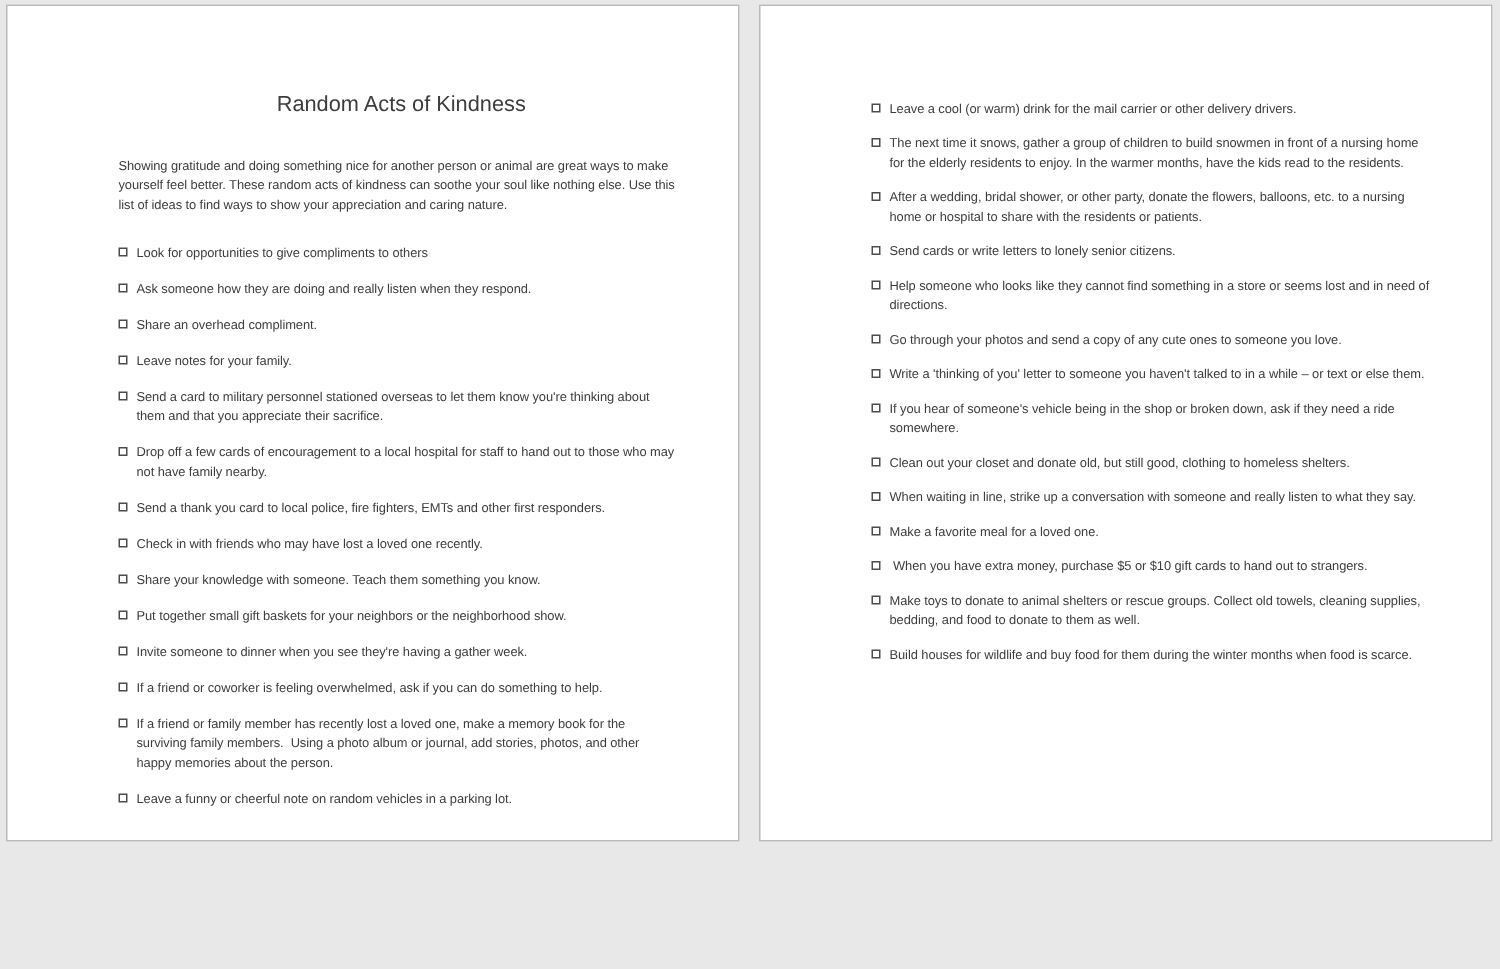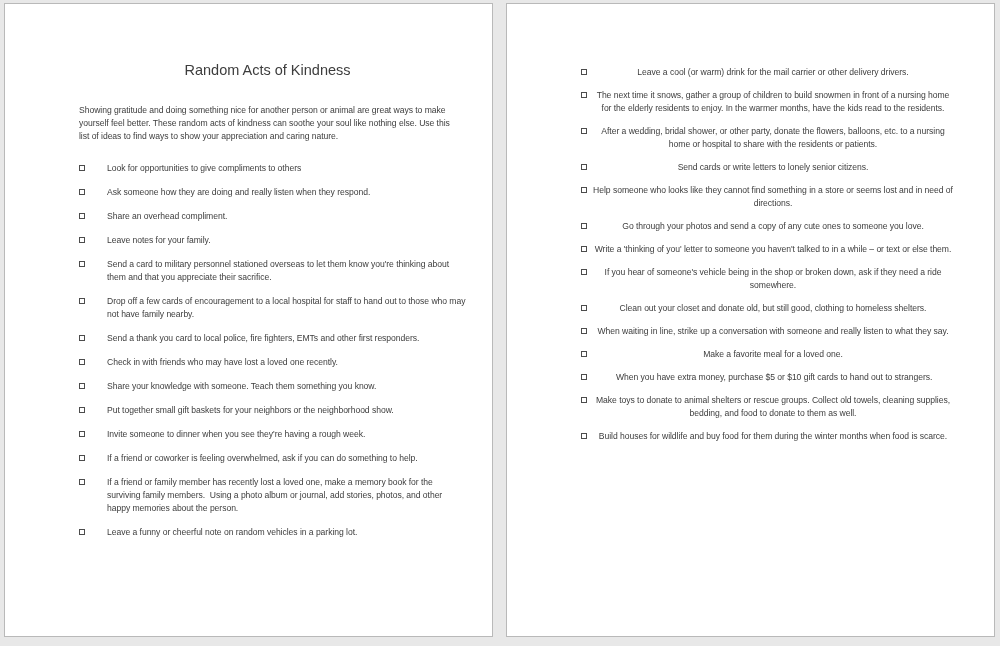--- a/index.html
+++ b/index.html
@@ -7,21 +7,21 @@
   body {
     position: relative;
     background: var(--canvas-bg, #e8e8e8);
     font-family: "Liberation Sans", "DejaVu Sans", sans-serif;
     overflow: hidden;
   }
   .page {
     position: absolute;
     top: 3px;
     width: 489px;
-    height: 634px;
+    height: 558px;
     background: var(--page-bg, #ffffff);
     border: 1px solid #b9b9b9;
     overflow: hidden;
   }
   .page-1 { left: 4px; }
   .page-2 { left: 506px; }
 
   .doc-title {
     margin-top: 59px;
     width: 100%;
@@ -44,22 +44,22 @@
     white-space: pre-wrap;
   }
   .checklist {
     list-style: none;
     margin-left: 74px;
   }
   .page-1 .checklist { margin-top: 20px; }
   .page-2 .checklist { margin-top: 62px; }
 
   .check-item { display: flex; align-items: flex-start; }
-  .page-1 .check-item { margin-bottom: 11px; gap: 16px; }
-  .page-2 .check-item { margin-bottom: 10px; text-align: center; }
+  .page-1 .check-item { margin-bottom: 11px; }
+  .page-2 .check-item { margin-bottom: 10px; }
 
   .checkbox {
     flex: 0 0 auto;
     width: 6px;
     height: 6px;
     border: 1px solid #4c4c4c;
     margin-top: 3px;
     margin-right: 6px;
     background: transparent;
   }
@@ -114,21 +114,21 @@
       <li class="check-item">
         <span class="checkbox"></span>
         <span class="item-text">Share your knowledge with someone. Teach them something you know.</span>
       </li>
       <li class="check-item">
         <span class="checkbox"></span>
         <span class="item-text">Put together small gift baskets for your neighbors or the neighborhood show.</span>
       </li>
       <li class="check-item">
         <span class="checkbox"></span>
-        <span class="item-text">Invite someone to dinner when you see they're having a rough week.</span>
+        <span class="item-text">Invite someone to dinner when you see they're having a gather week.</span>
       </li>
       <li class="check-item">
         <span class="checkbox"></span>
         <span class="item-text">If a friend or coworker is feeling overwhelmed, ask if you can do something to help.</span>
       </li>
       <li class="check-item">
         <span class="checkbox"></span>
         <span class="item-text">If a friend or family member has recently lost a loved one, make a memory book for the surviving family members.  Using a photo album or journal, add stories, photos, and other happy memories about the person.</span>
       </li>
       <li class="check-item">

